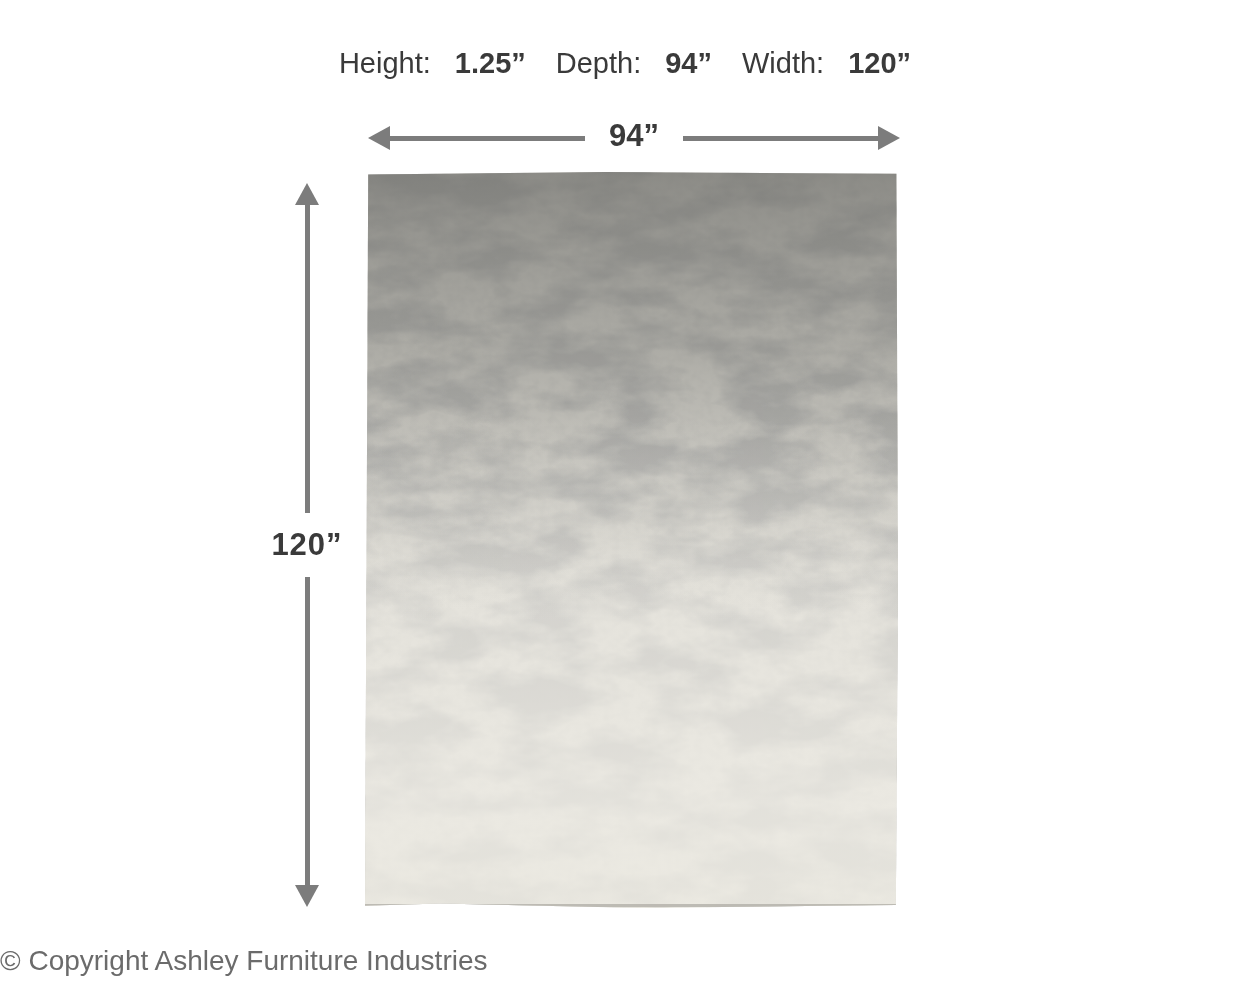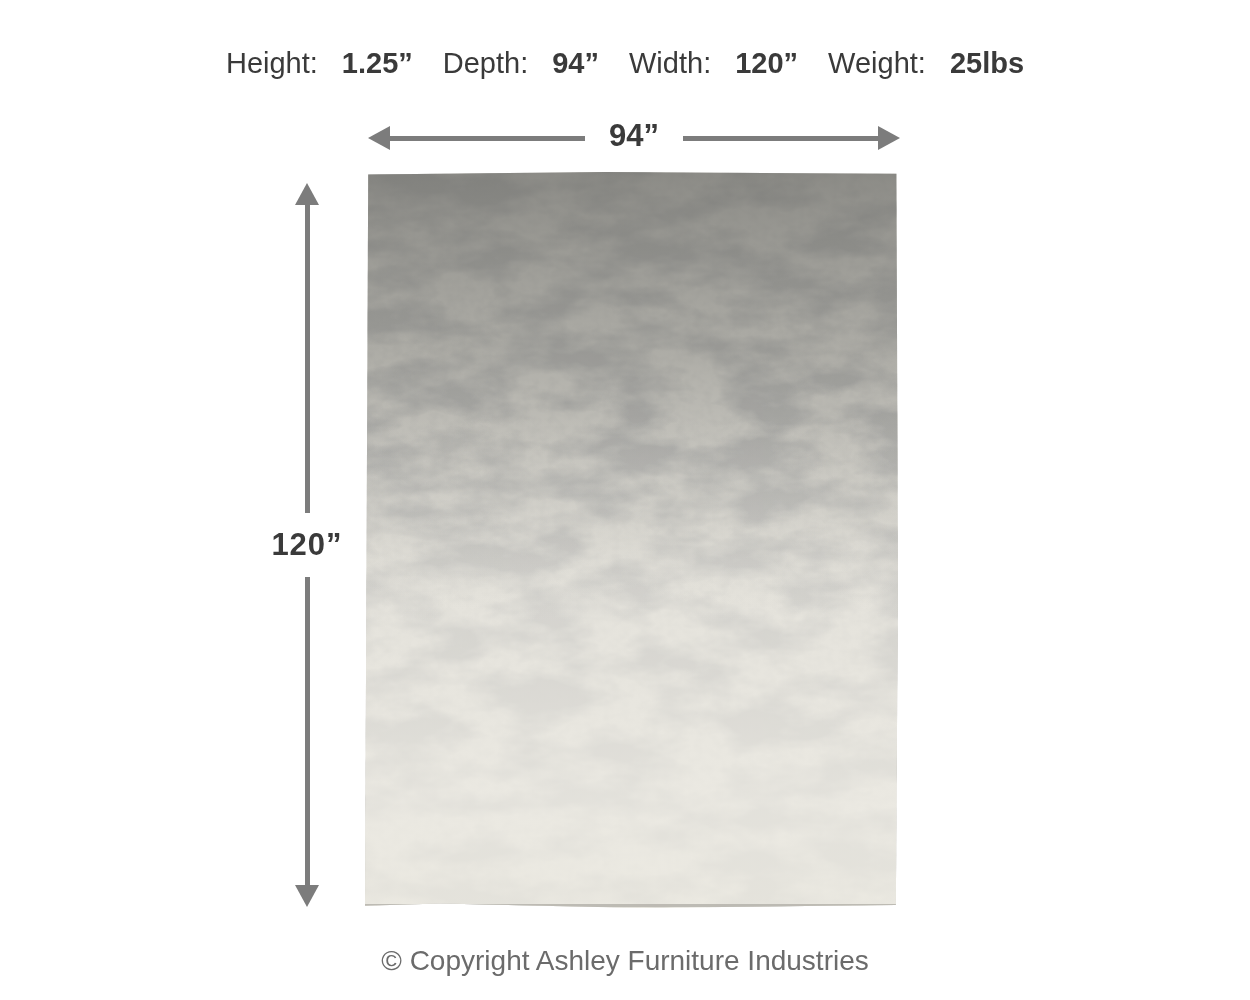--- a/index.html
+++ b/index.html
@@ -115,21 +115,21 @@
     clip-path: polygon(0.6% 0.35%, 45% 0%, 99.7% 0.25%, 100% 55%, 99.6% 99.6%, 52% 100%, 14% 99.4%, 0% 99.7%);
   }
   .rug svg { display: block; width: 100%; height: 100%; }
 
   
   .copyright {
     position: absolute;
     top: 944px;
     left: 0;
     right: 0;
-    text-align: center;
+    text-align: left;
     font-size: 28px;
     line-height: 34px;
     font-weight: 400;
     color: #6b6b6b;
   }
 </style>
 </head>
 <body>
 
 <div class="stage">
@@ -139,24 +139,20 @@
       <span class="spec-label">Height:</span>
       <span class="spec-value">1.25”</span>
     </span>
     <span class="spec-item">
       <span class="spec-label">Depth:</span>
       <span class="spec-value">94”</span>
     </span>
     <span class="spec-item">
       <span class="spec-label">Width:</span>
       <span class="spec-value">120”</span>
-    </span>
-    <span class="spec-item">
-      <span class="spec-label">Weight:</span>
-      <span class="spec-value">25lbs</span>
     </span>
   </div>
 
   <div class="h-arrow">
     <span class="head-left"></span>
     <span class="h-shaft"></span>
     <span class="h-arrow-label">94”</span>
     <span class="h-shaft"></span>
     <span class="head-right"></span>
   </div>

